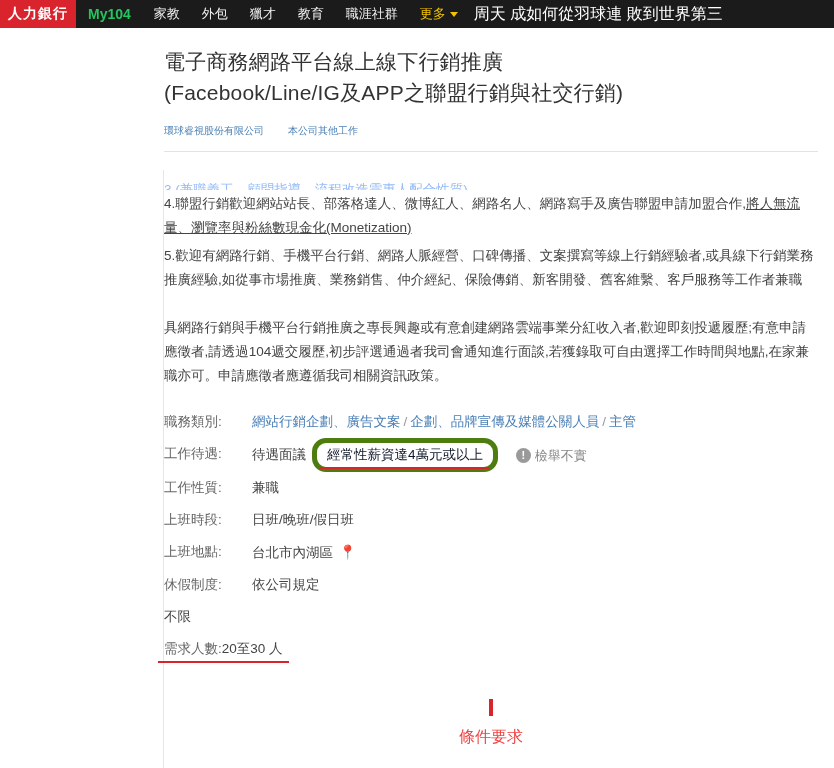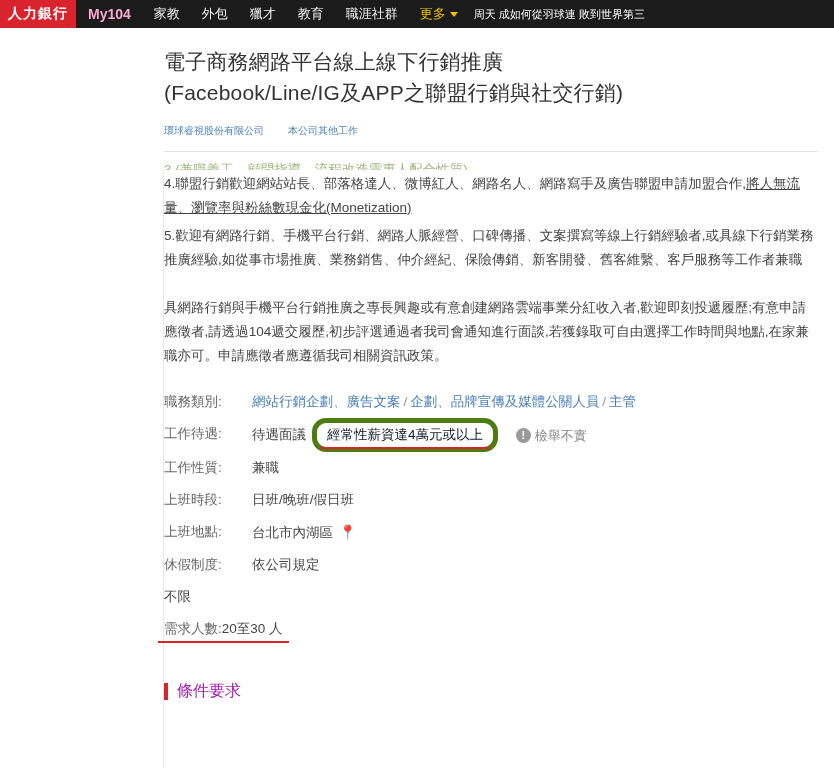--- a/index.html
+++ b/index.html
@@ -29,21 +29,21 @@
   .brand {
     background: #d9232d;
     color: #fff;
     font-weight: bold;
     font-size: 14px;
     padding: 0 8px;
     display: flex; align-items: center;
     letter-spacing: 1px;
   }
   .nav-my104 {
-    color: #f9a8d4;
+    color: #22c55e;
     font-weight: bold;
     font-size: 14px;
     padding: 0 12px;
     display: flex; align-items: center;
   }
   .nav-item {
     padding: 0 11px;
     display: flex; align-items: center;
     color: #f2f2f2;
     font-size: 13px;
@@ -56,21 +56,21 @@
     border-left: 4px solid transparent;
     border-right: 4px solid transparent;
     border-top: 5px solid #f2c300;
   }
   .nav-more-label { color: #f2c300; }
   .ticker {
     flex: 1;
     display: flex; align-items: center;
     padding-left: 10px;
     color: #ffffff;
-    font-size: 11px;
+    font-size: 16px;
     overflow: hidden;
   }
 
   
   .content {
     position: relative;
     padding-left: 164px;
     padding-right: 16px;
   }
   .job-title {
@@ -97,25 +97,26 @@
   .body-area {
     position: relative;
     margin-top: 13px;
     border-top: 1px solid #e3e3e3;
     padding-top: 6px;
     font-size: 13.5px;
     color: #444;
     line-height: 24px;
   }
   .clipped-line {
-    color: #4d7c0f;
+    color: #3b82f6;
     height: 12px;
     overflow: hidden;
     opacity: 0.55;
     margin-bottom: 2px;
+    margin-top: 20px;
   }
   .ul-red { text-decoration: underline; }
   .spacer { height: 20px; }
 
   .desc-block { margin-bottom: 4px; }
 
   
   .fields { margin-top: 18px; }
   .field-row {
     display: flex;
@@ -183,21 +184,22 @@
     background: #d9232d;
   }
 
   
   .section-head {
     margin-top: 34px;
     display: flex;
     align-items: center;
     gap: 9px;
     font-size: 16px;
-    color: #a21caf;
+    color: #ef4444;
+    flex-direction: column;
   }
   .bar {
     width: 4px; height: 17px;
     background: #d9232d;
     display: inline-block;
   }
 
   
   .left-rule {
     position: absolute;

